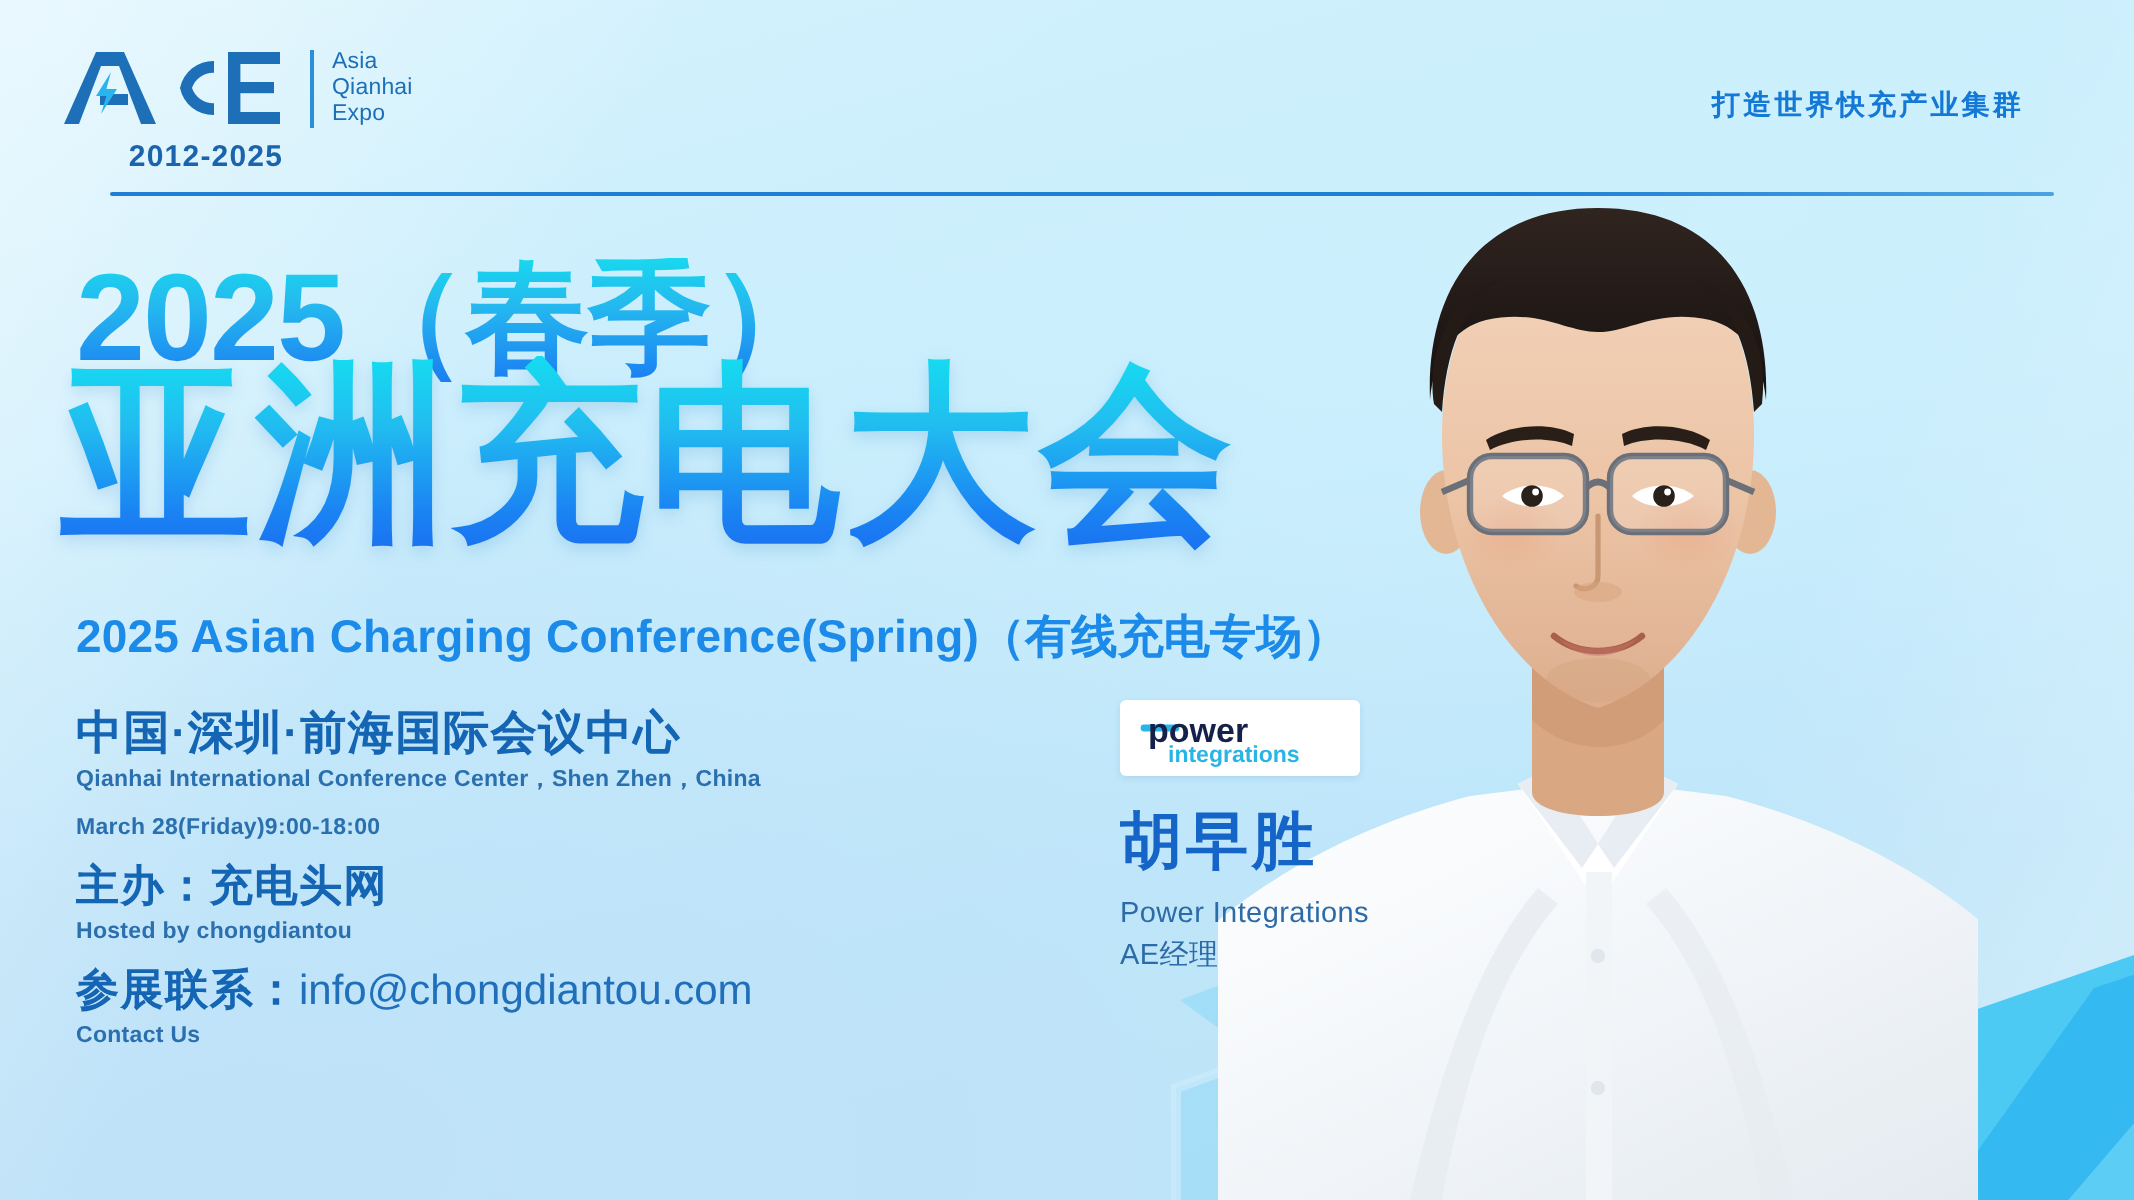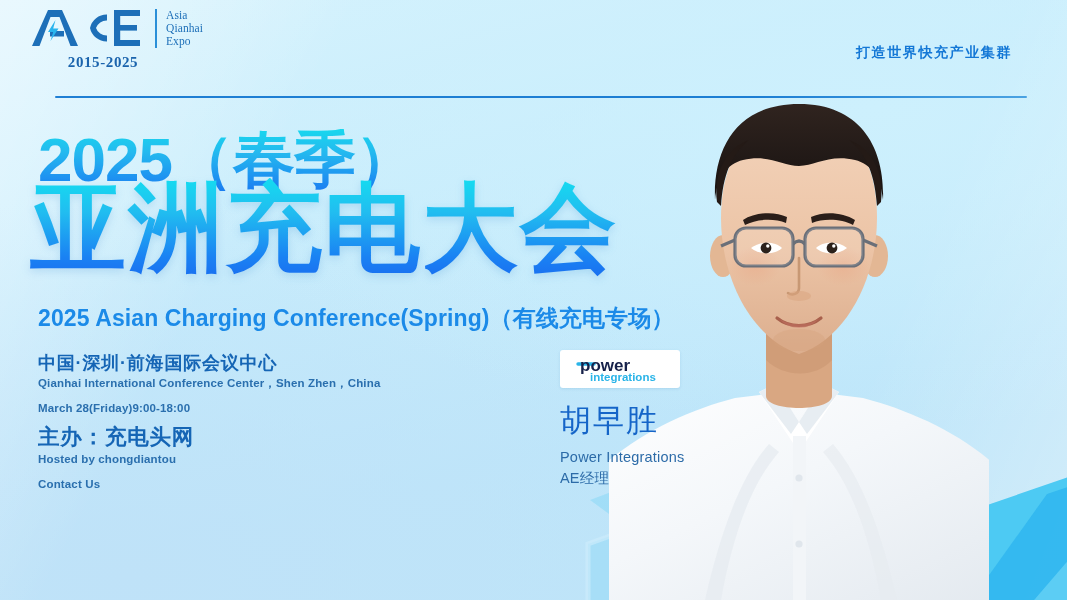--- a/index.html
+++ b/index.html
@@ -23,21 +23,21 @@
   
   .sheen {
     position:absolute; inset:0;
     background:
       linear-gradient(118deg, rgba(255,255,255,.45) 0%, rgba(255,255,255,0) 26%),
       linear-gradient(292deg, rgba(255,255,255,.30) 0%, rgba(255,255,255,0) 22%);
     pointer-events:none;
   }
 
   
-  .logo-block { position:absolute; left:28px; top:8px;font-family:Liberation Serif, serif; }
+  .logo-block { position:absolute; left:28px; top:24px; }
   .logo-row { display:flex; align-items:flex-start; gap:9px; }
 
   .ace-mark { display:block; }
 
   .logo-sub {
     display:flex; flex-direction:column; justify-content:center;
     padding-left:9px; margin-top:1px;
     border-left:2px solid #2a8fd8;
     line-height:1.14;
     font-size:11.5px; font-weight:400; color:#1d6fb8;
@@ -102,21 +102,21 @@
   .title-en {
     position:absolute; left:38px; top:303px;
     font-size:23px; font-weight:700; color:#1b8ae8;
     letter-spacing:.1px; white-space:nowrap;
   }
 
   
   .info { position:absolute; left:38px; top:352px; width:520px; }
   .info-grp { margin-bottom:7px; }
   .info-cn {
-    font-size:18px; font-weight:700; color:#1565b5;
+    font-size:23px; font-weight:700; color:#1565b5;
     letter-spacing:.8px; line-height:1.24; white-space:nowrap;
   }
   .info-cn.small { font-size:21.5px; }
   .info-en {
     font-size:11.5px; font-weight:600; color:#2a6fae;
     letter-spacing:.15px; line-height:1.5; margin-top:1px;
     white-space:nowrap;
   }
   .info-cn .mail {
     font-weight:400; font-size:21px; color:#1f6fbb; letter-spacing:0;
@@ -124,26 +124,26 @@
 
   
   .photo-wrap {
     position:absolute; right:78px; bottom:0; width:380px; height:540px;
     overflow:hidden;
   }
   .pi-logo {
     position:absolute; left:560px; top:350px;
     width:120px; height:38px; background:#ffffff;
     border-radius:3px;
-    display:flex; align-items:center; justify-content:flex-end;
+    display:flex; align-items:center; justify-content:center;
     box-shadow:0 1px 3px rgba(40,110,170,.14);
   }
   .speaker-name {
     position:absolute; left:560px; top:400px;
-    font-size:31px; font-weight:400; color:#1565c8;
+    font-size:31px; font-weight:700; color:#1565c8;
     letter-spacing:2px; white-space:nowrap;
   }
   .speaker-org {
     position:absolute; left:560px; top:446px;
     font-size:14.5px; font-weight:400; color:#2c6ba8;
     letter-spacing:.2px; line-height:1.52; white-space:nowrap;
   }
   .speaker-role {
     position:absolute; left:560px; top:467px;
     font-size:14.5px; font-weight:400; color:#2c6ba8;
@@ -194,21 +194,21 @@
         <rect x="86" y="17" width="23" height="5.6" fill="#1d6fb8"></rect>
         <rect x="86" y="32" width="26" height="6" fill="#1d6fb8"></rect>
       </svg>
 
       <div class="logo-sub">
         <span>Asia</span>
         <span>Qianhai</span>
         <span>Expo</span>
       </div>
     </div>
-    <div class="logo-years">2015-2025</div>
+    <div class="logo-years">2012-2025</div>
   </div>
 
   <div class="slogan">打造世界快充产业集群</div>
 
   <div class="divider"></div>
 
   <div class="title-year">2025（春季）</div>
   <div class="title-main">亚洲充电大会</div>
   <div class="title-en">2025 Asian Charging Conference(Spring)（有线充电专场）</div>
 
@@ -222,20 +222,23 @@
     <div class="info-grp">
       <div class="info-en">March 28(Friday)9:00-18:00</div>
     </div>
 
     <div class="info-grp">
       <div class="info-cn small">主办：充电头网</div>
       <div class="info-en">Hosted by chongdiantou</div>
     </div>
 
     <div class="info-grp">
+      <div class="info-cn small">
+        <span>参展联系：</span><span class="mail">info@chongdiantou.com</span>
+      </div>
       <div class="info-en">Contact Us</div>
     </div>
 
   </div>
 
   <div class="photo-wrap">
     <svg width="380" height="540" viewBox="0 0 380 540">
       <defs>
         <linearGradient id="shirt" x1="0" y1="0" x2="1" y2="1">
           <stop offset="0%" stop-color="#ffffff"></stop>

